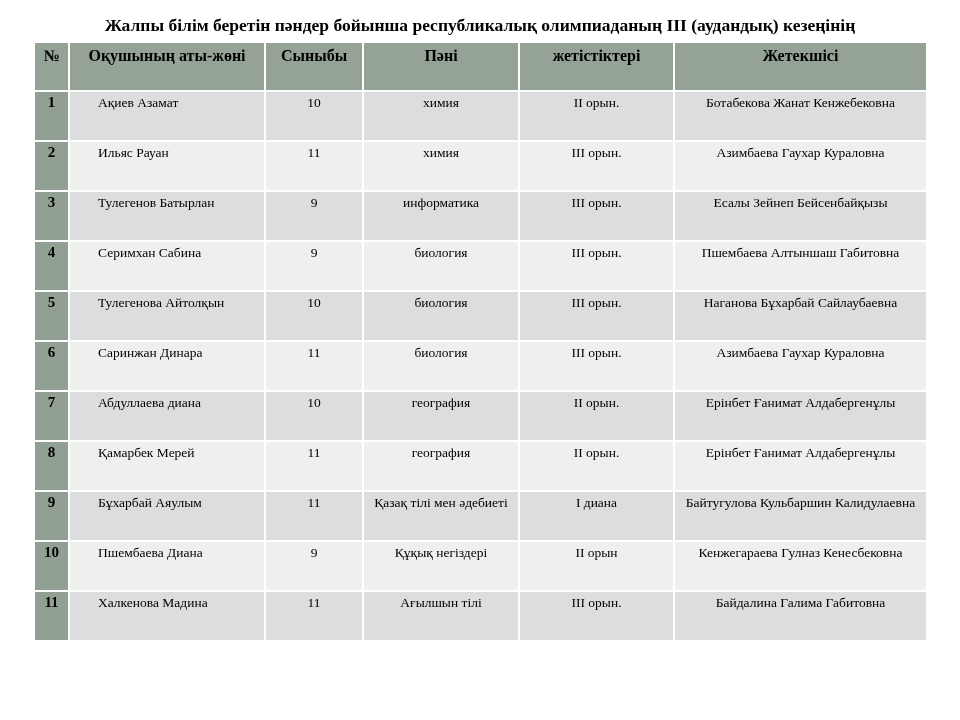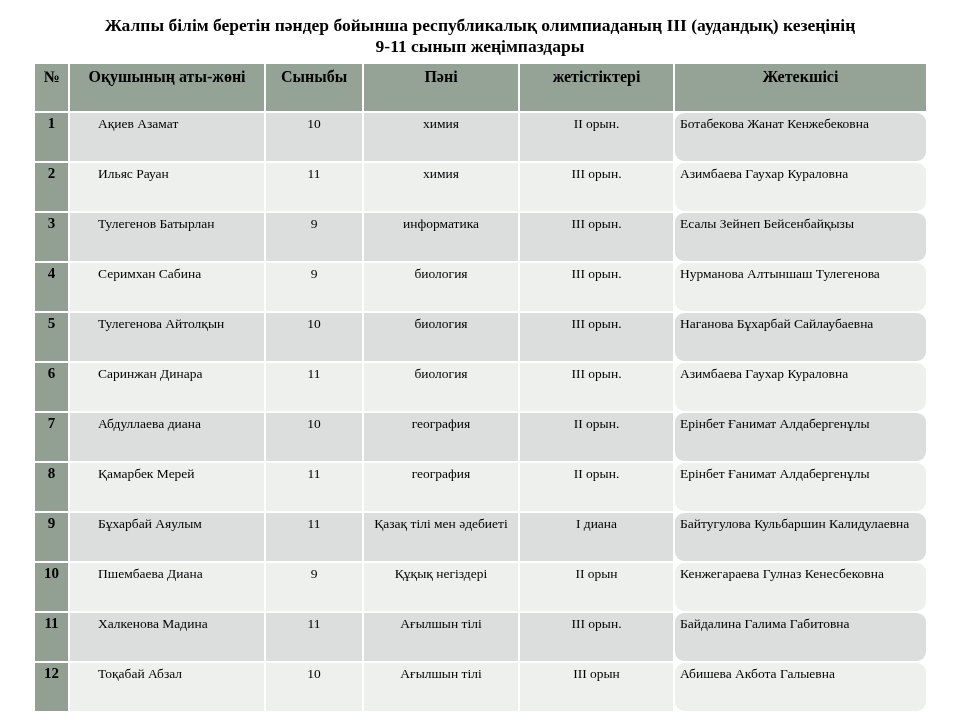--- a/index.html
+++ b/index.html
@@ -59,30 +59,29 @@
     background: #91a093 !important;
     font-weight: bold;
     font-size: 15px;
     text-align: center;
     padding: 2px 1px;
   }
   td.name    { text-align: left; padding-left: 28px; }
   td.grade   { text-align: center; }
   td.subject { text-align: center; margin-left: 32px; }
   td.result  { text-align: center; }
-  td.teacher { text-align: left; border-radius: 9px; }
+  td.teacher { text-align: center; }
 </style>
 </head>
 <body>
 
 <div class="slide">
 
   <div class="title">
     <div>Жалпы білім беретін пәндер бойынша республикалық олимпиаданың III (аудандық) кезеңінің</div>
-    <div>9-11 сынып жеңімпаздары</div>
   </div>
 
   <table class="winners">
     <colgroup>
       <col style="width:33px">
       <col style="width:194px">
       <col style="width:96px">
       <col style="width:154px">
       <col style="width:153px">
       <col style="width:251px">
@@ -124,21 +123,21 @@
     <td class="result">III  орын.</td>
     <td class="teacher">Есалы  Зейнеп Бейсенбайқызы</td>
   </tr>
 
   <tr class="data-row">
     <td class="num">4</td>
     <td class="name">Серимхан Сабина</td>
     <td class="grade">9</td>
     <td class="subject">биология</td>
     <td class="result">III  орын.</td>
-    <td class="teacher">Нурманова Алтыншаш  Тулегенова</td>
+    <td class="teacher">Пшембаева Алтыншаш  Габитовна</td>
   </tr>
 
   <tr class="data-row">
     <td class="num">5</td>
     <td class="name">Тулегенова  Айтолқын</td>
     <td class="grade">10</td>
     <td class="subject">биология</td>
     <td class="result">III  орын.</td>
     <td class="teacher">Наганова Бұхарбай  Сайлаубаевна</td>
   </tr>
@@ -190,24 +189,16 @@
 
   <tr class="data-row">
     <td class="num">11</td>
     <td class="name">Халкенова Мадина</td>
     <td class="grade">11</td>
     <td class="subject">Ағылшын тілі</td>
     <td class="result">III  орын.</td>
     <td class="teacher">Байдалина Галима Габитовна</td>
   </tr>
 
-  <tr class="data-row">
-    <td class="num">12</td>
-    <td class="name">Тоқабай Абзал</td>
-    <td class="grade">10</td>
-    <td class="subject">Ағылшын тілі</td>
-    <td class="result">III  орын</td>
-    <td class="teacher">Абишева Акбота Галыевна</td>
-  </tr>
 </tbody>
   </table>
 
 </div>
 
 </body></html>

